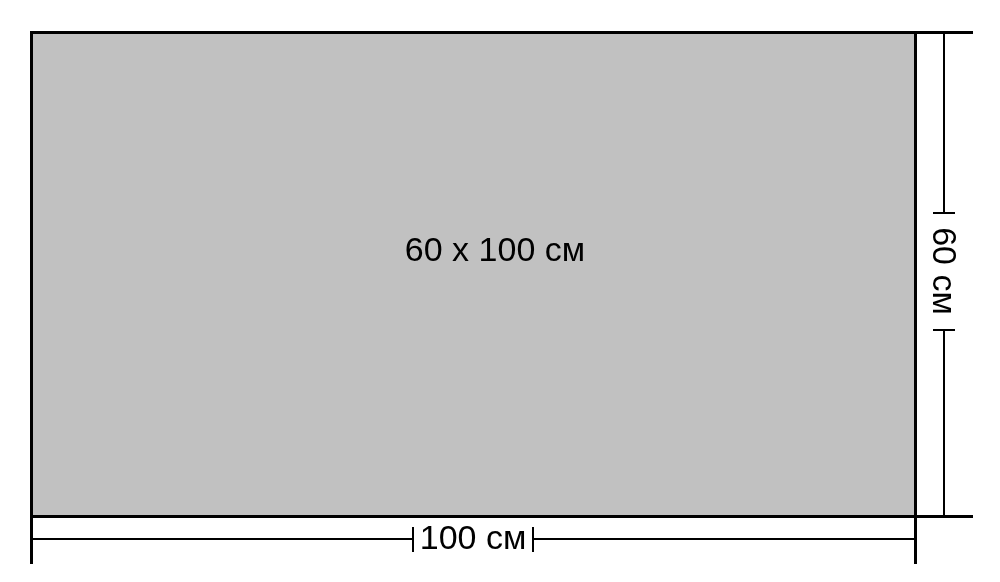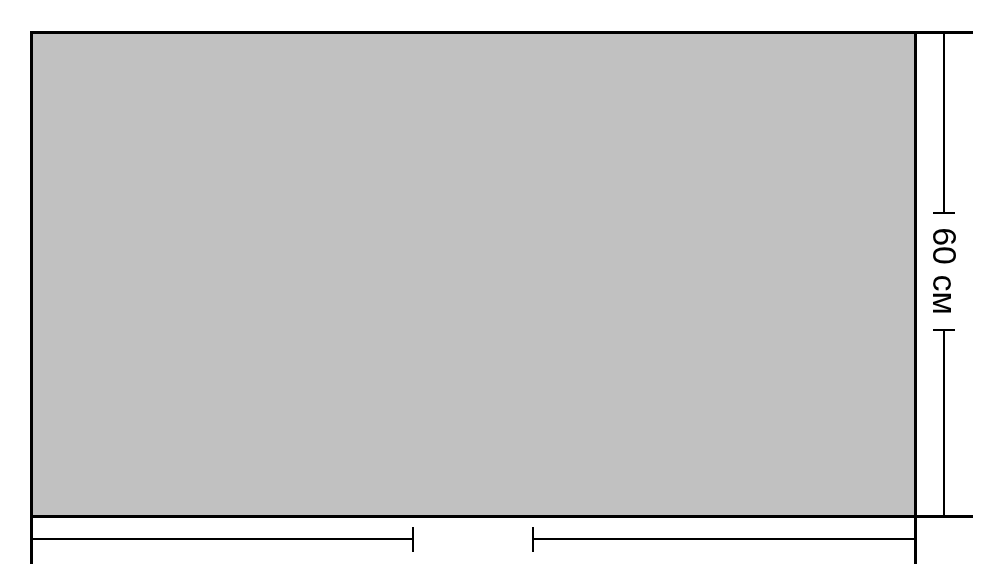--- a/index.html
+++ b/index.html
@@ -56,20 +56,21 @@
     color: #000000;
   }
 </style>
 </head>
 <body>
 
 <div class="canvas">
 
   <div class="rect"></div>
 
+  <div class="center-label">60 x 100 см</div>
 
   <div class="ext" style="left:914px; top:31px; width:59px; height:3px;"></div>
 
   <div class="ext" style="left:914px; top:515px; width:59px; height:3px;"></div>
 
   <div class="vline" style="left:943px; top:33px; width:2px; height:180px;"></div>
 
   <div class="tick-h" style="left:933px; top:212px; width:22px; height:2px;"></div>
 
   <div class="dim-label rotated" style="left:945px; top:271px;">60 см</div>
@@ -79,18 +80,19 @@
   <div class="vline" style="left:943px; top:331px; width:2px; height:186px;"></div>
 
   <div class="ext" style="left:30px; top:517px; width:3px; height:47px;"></div>
 
   <div class="ext" style="left:914px; top:517px; width:3px; height:47px;"></div>
 
   <div class="hline" style="left:31px; top:538px; width:381px; height:2px;"></div>
 
   <div class="tick-v" style="left:412px; top:527px; width:2px; height:25px;"></div>
 
+  <div class="dim-label" style="left:473px; top:537px;">100 см</div>
 
   <div class="tick-v" style="left:532px; top:527px; width:2px; height:25px;"></div>
 
   <div class="hline" style="left:534px; top:538px; width:382px; height:2px;"></div>
 
 </div>
 
 </body></html>

